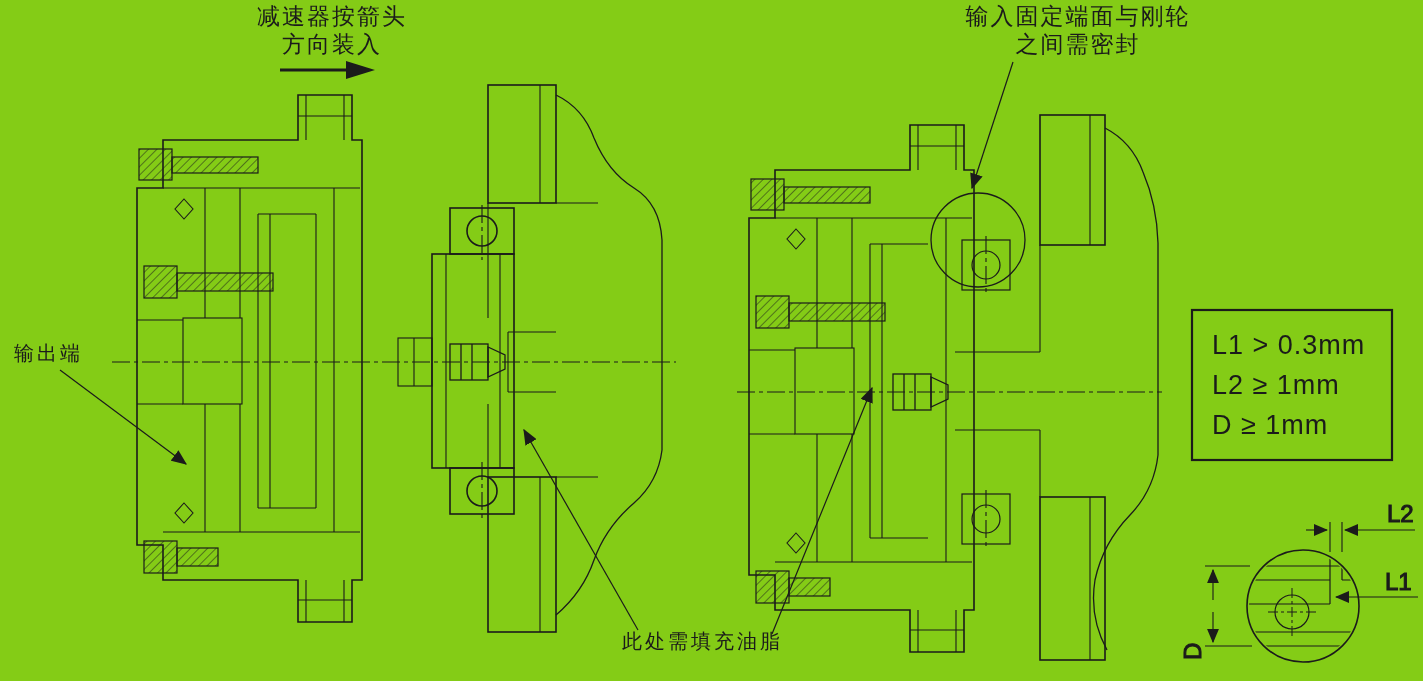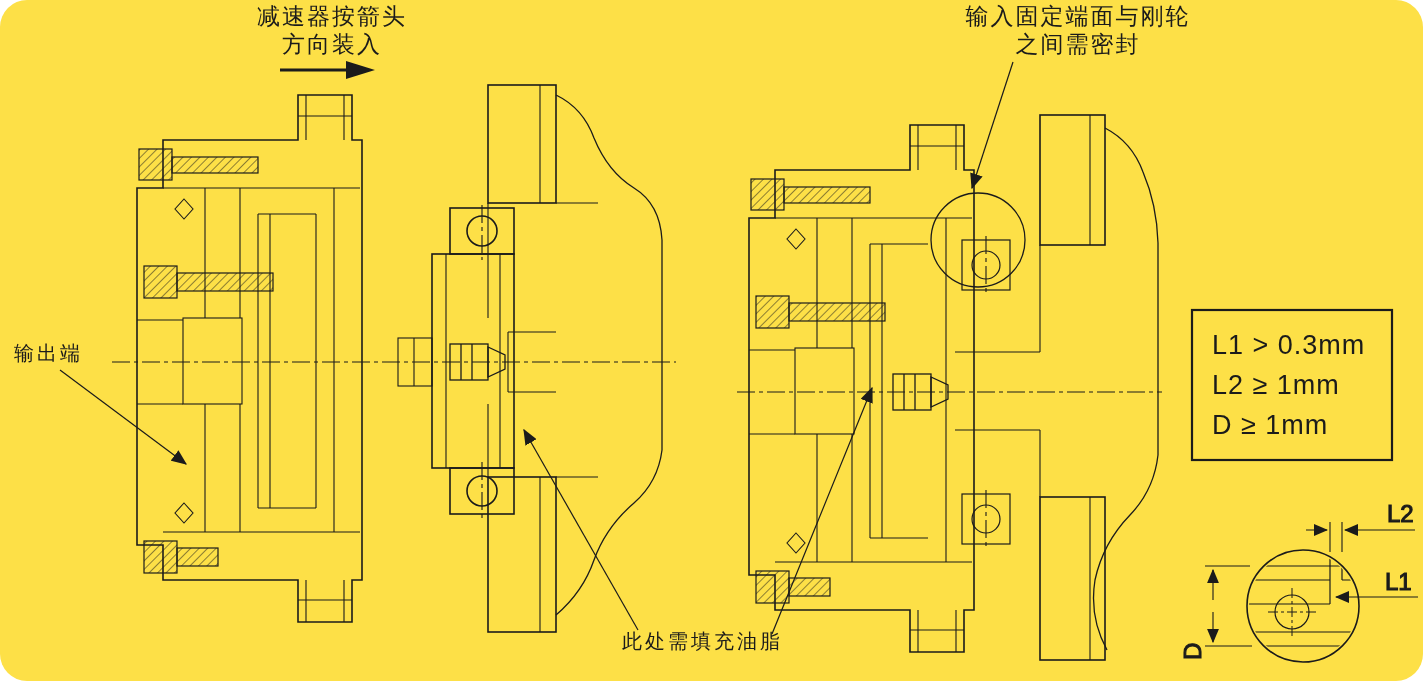--- a/index.html
+++ b/index.html
@@ -1,22 +1,21 @@
 <!DOCTYPE html>
 <html><head>
 <meta charset="utf-8">
 <style>
   html,body{margin:0;padding:0;background:#ffffff;}
   .stage{
     position:relative;
     width:1423px;height:681px;
-    background:#fde047;
+    background:#84cc16;
     font-family:"Liberation Sans", sans-serif;
     overflow:hidden;
-    border-radius:27px;
   }
   svg text{
     fill:#1b1b1b;
     font-family:"Liberation Sans", sans-serif;
   }
   .cjk{font-size:23px;letter-spacing:2px;}
   .cjk-small{font-size:20px;letter-spacing:3px;}
   .dim-label{font-size:24px;}
   .box-label{font-size:27px;letter-spacing:1px;}
 </style>

